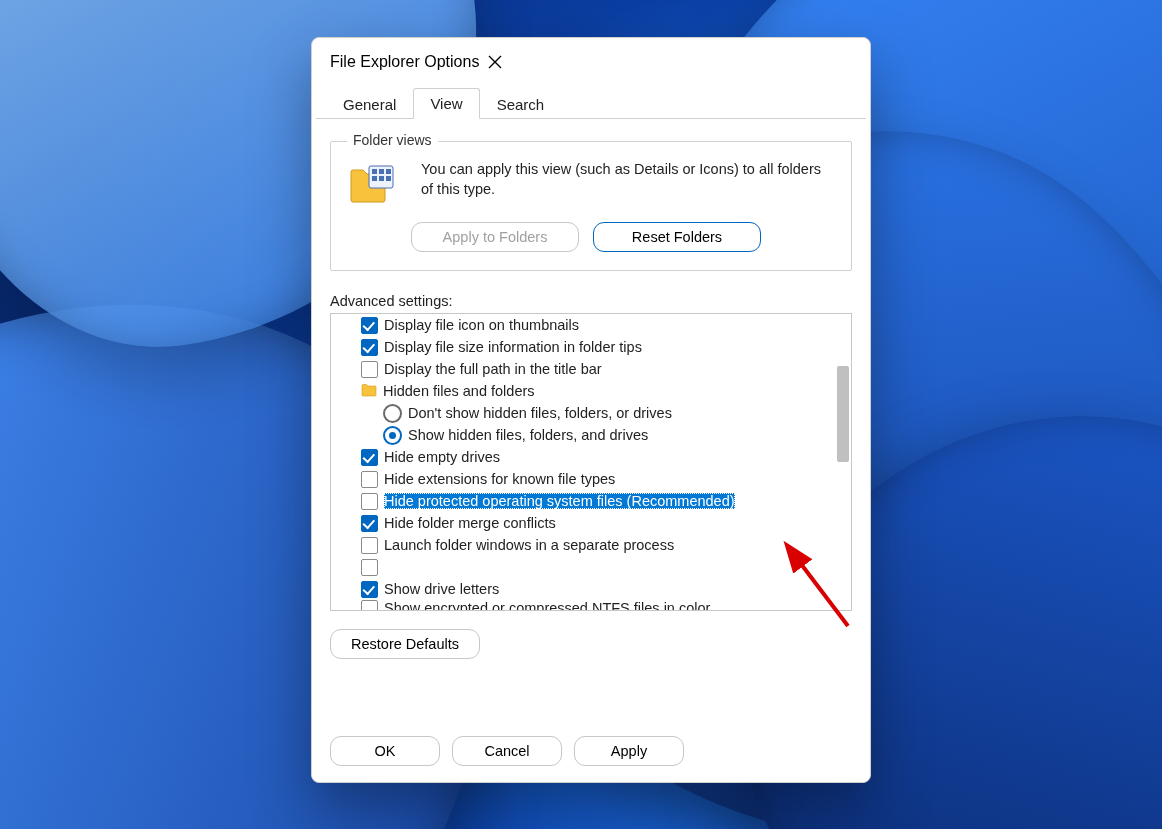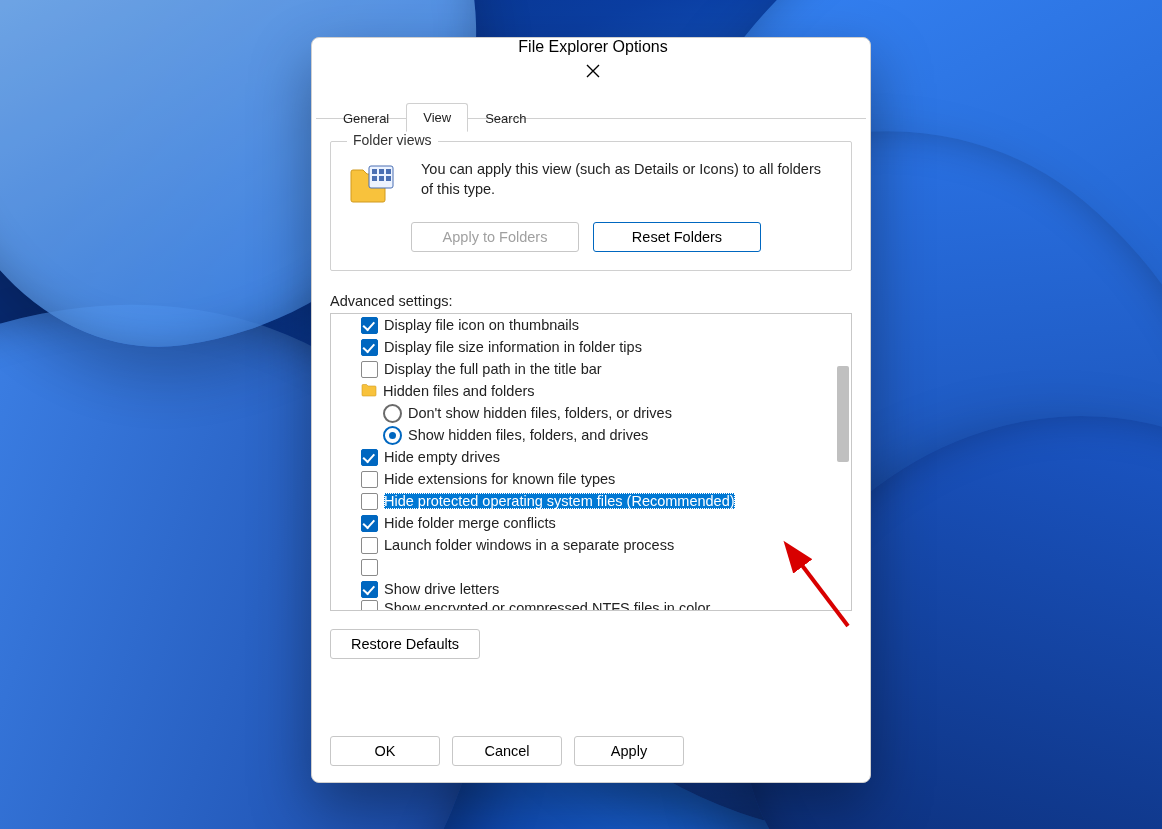--- a/index.html
+++ b/index.html
@@ -8,35 +8,35 @@
     position:relative;
   }
   
   .petal{position:absolute;border-radius:45% 55% 60% 40% / 50% 45% 55% 50%;box-shadow:0 0 40px rgba(0,0,0,.25) inset, 0 30px 60px rgba(0,0,0,.25);}
   .dialog{
     position:absolute;left:311px;top:37px;width:558px;height:744px;
     background:#fff;border:1px solid #cfcfcf;border-radius:8px;
     box-shadow:0 25px 60px rgba(0,0,0,.35);
     display:flex;flex-direction:column;
   }
-  .titlebar{display:flex;align-items:center;justify-content:flex-end;height:48px;padding:0 14px 0 18px;flex-direction:column;}
+  .titlebar{display:flex;align-items:center;justify-content:flex-start;height:48px;padding:0 14px 0 18px;}
   .titlebar .title{font-size:16px;color:#000;}
   .close{width:32px;height:32px;display:flex;align-items:center;justify-content:center;cursor:default;}
   .close svg{width:14px;height:14px;}
   .tabs{display:flex;align-items:flex-end;height:32px;padding:0 10px;border-bottom:1px solid #d0d0d0;margin:0 4px;}
-  .tab{padding:6px 16px 6px 16px;font-size:13px;color:#222;border:1px solid transparent;border-bottom:none;position:relative;top:14px;border-radius:3px 3px 0 0;cursor:default;}
+  .tab{padding:6px 16px 6px 16px;font-size:15px;color:#222;border:1px solid transparent;border-bottom:none;position:relative;top:1px;border-radius:3px 3px 0 0;cursor:default;}
   .tab.active{background:#fff;border-color:#d0d0d0;border-bottom:1px solid #fff;}
   .content{flex:1;padding:14px 18px 10px 18px;overflow:hidden;}
   .group{border:1px solid #d0d0d0;border-radius:2px;padding:18px 18px 18px 18px;position:relative;margin-top:8px;}
   .group > .legend{position:absolute;top:-10px;left:16px;background:#fff;padding:0 6px;font-size:14px;color:#333;}
   .folderviews{display:flex;gap:24px;}
   .folderviews .icon{flex:0 0 48px;height:48px;}
   .folderviews .txt{font-size:14.5px;color:#222;line-height:1.35;}
   .fvbuttons{display:flex;gap:14px;margin-top:14px;margin-left:62px;}
-  .btn{background:#fff;border:1px solid #c7c7c7;border-radius:3px;padding:6px 0;font-size:14.5px;width:166px;text-align:center;cursor:default;}
+  .btn{background:#fff;border:1px solid #c7c7c7;border-radius:11px;padding:6px 0;font-size:14.5px;width:166px;text-align:center;cursor:default;}
   .btn.disabled{color:#a0a0a0;}
   .btn.primary{border-color:#0067c0;}
   .advlabel{font-size:14.5px;color:#222;margin-top:22px;}
   .treebox{border:1px solid #c7c7c7;height:296px;margin-top:4px;position:relative;overflow:hidden;}
   .treeinner{position:absolute;inset:0;overflow:hidden;padding-right:14px;}
   .row{display:flex;align-items:center;gap:6px;font-size:14.5px;color:#222;height:22px;padding-left:30px;white-space:nowrap;text-align:right;}
   .row.sub{padding-left:52px;}
   .row.highlight span.lbl{background:#0078d4;color:#fff;outline:1px dotted #fff;outline-offset:-1px;}
   .cb{width:15px;height:15px;border:1px solid #8a8a8a;border-radius:2px;display:inline-flex;align-items:center;justify-content:center;background:#fff;flex-shrink:0;}
   .cb.checked{background:#0067c0;border-color:#0067c0;}

